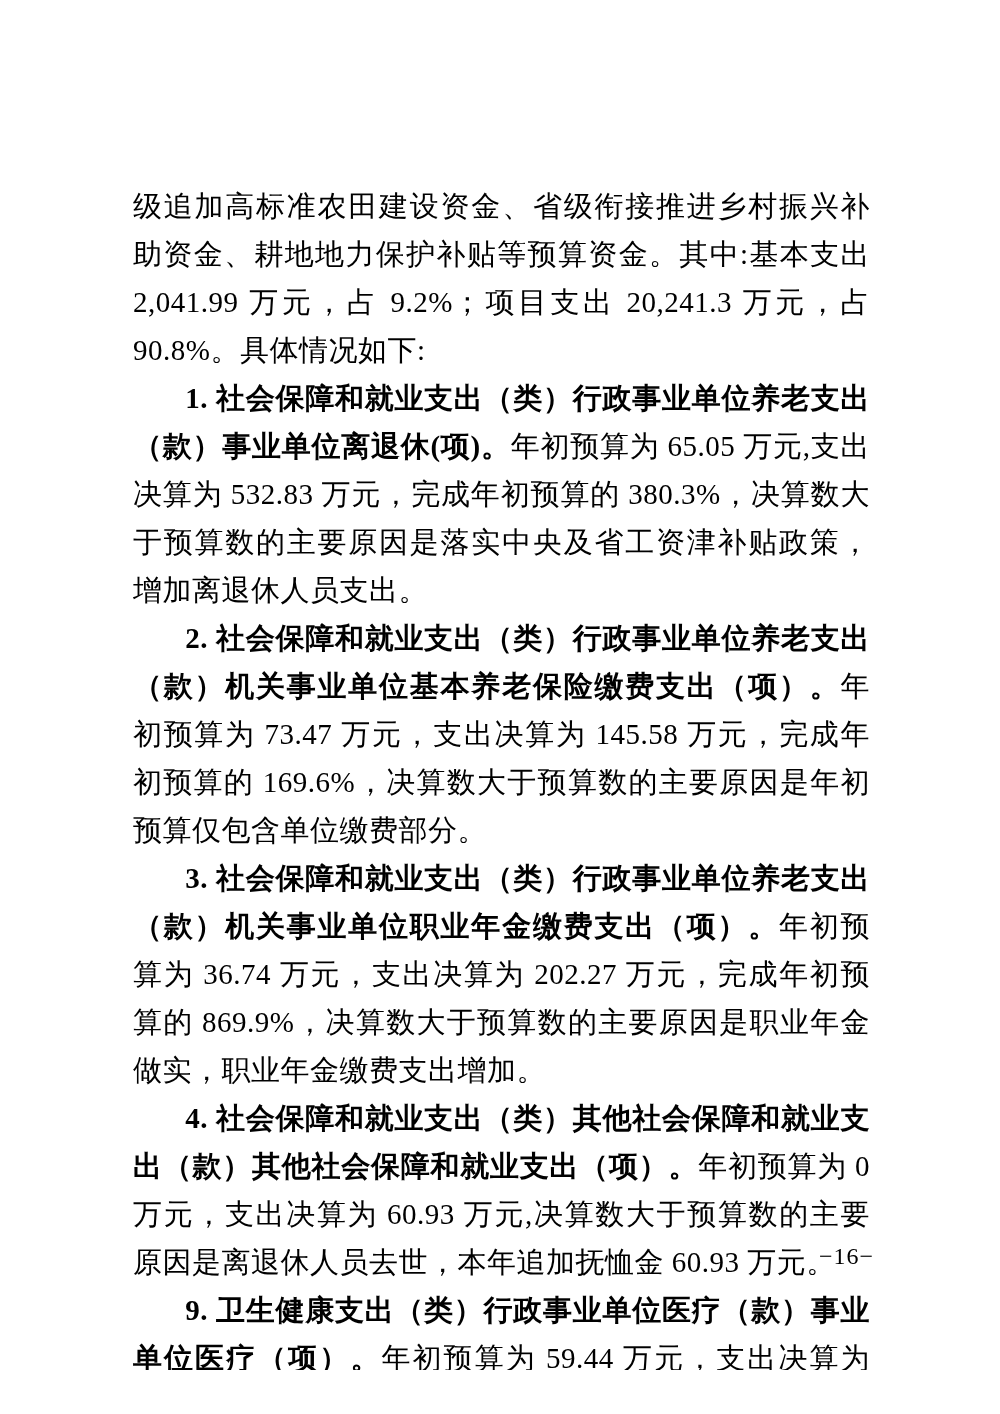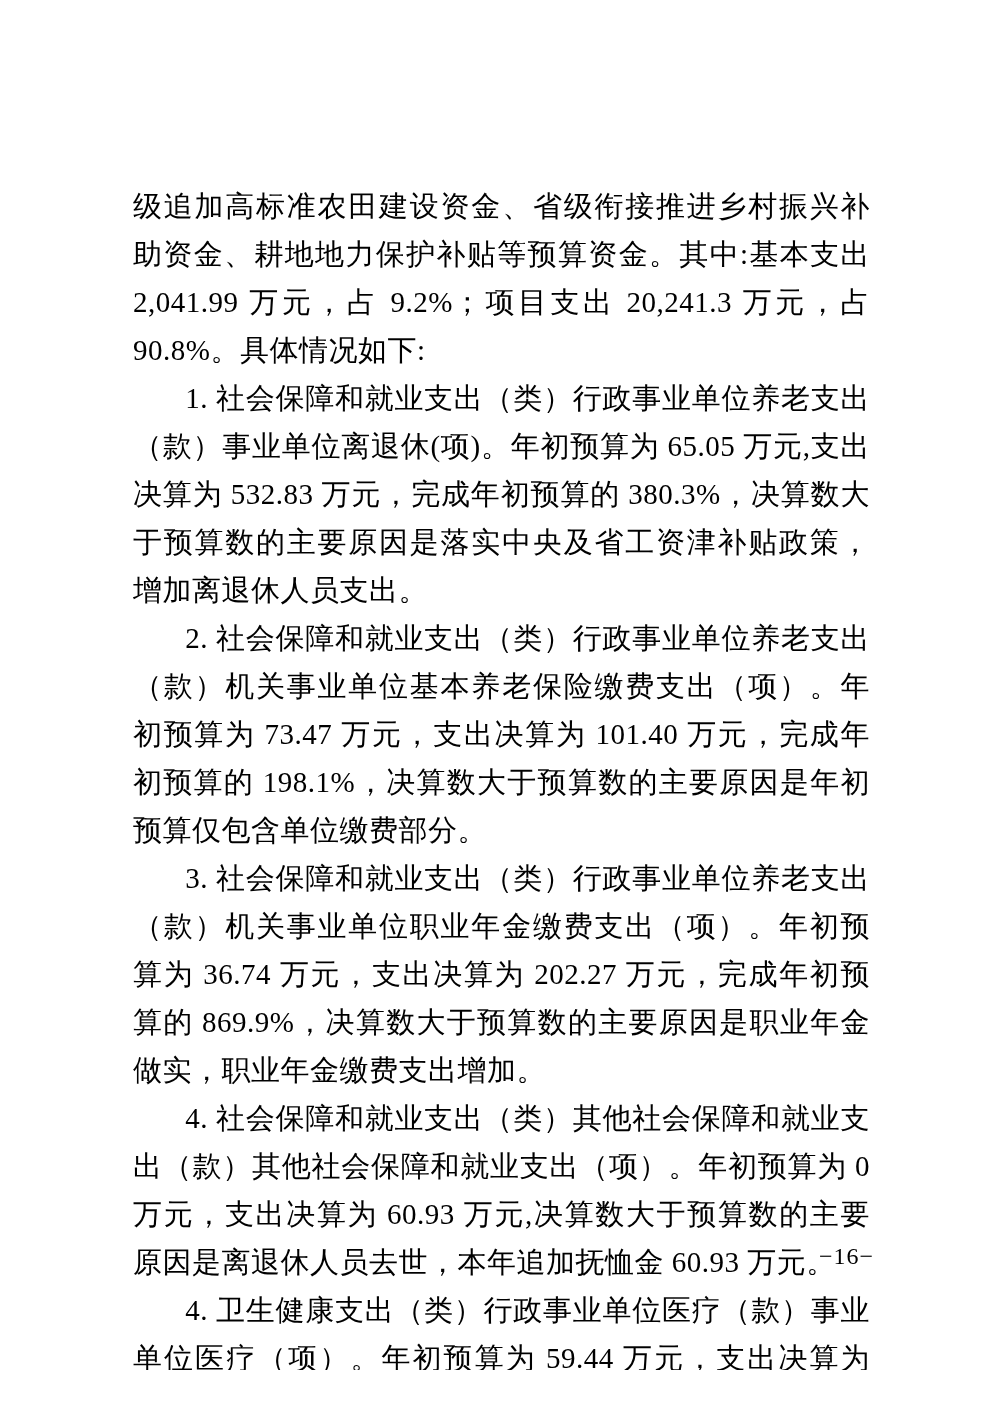--- a/index.html
+++ b/index.html
@@ -27,45 +27,45 @@
     padding: 0;
     font-size: 29px;
     line-height: 48px;
     text-align: justify;
     letter-spacing: 0.5px;
   }
   .content p.indent {
     text-indent: 1.8em;
   }
   .run-bold {
-    font-weight: normal;
+    font-weight: bold;
   }
   .page-number {
     position: absolute;
     top: 1240px;
     right: 126px;
     font-size: 24px;
     line-height: 32px;
     letter-spacing: 1px;
   }
 </style>
 </head>
 <body>
 
 <div class="page">
   <div class="content">
 
     <p><span>级追加高标准农田建设资金、省级衔接推进乡村振兴补助资金、耕地地力保护补贴等预算资金。其中:基本支出 2,041.99 万元，占 9.2%；项目支出 20,241.3 万元，占 90.8%。具体情况如下:</span></p>
 
     <p class="indent"><span class="run-bold">1. 社会保障和就业支出（类）行政事业单位养老支出（款）事业单位离退休(项)。</span><span>年初预算为 65.05 万元,支出决算为 532.83 万元，完成年初预算的 380.3%，决算数大于预算数的主要原因是落实中央及省工资津补贴政策，增加离退休人员支出。</span></p>
 
-    <p class="indent"><span class="run-bold">2. 社会保障和就业支出（类）行政事业单位养老支出（款）机关事业单位基本养老保险缴费支出（项）。</span><span>年初预算为 73.47 万元，支出决算为 101.40 万元，完成年初预算的 198.1%，决算数大于预算数的主要原因是年初预算仅包含单位缴费部分。</span></p>
+    <p class="indent"><span class="run-bold">2. 社会保障和就业支出（类）行政事业单位养老支出（款）机关事业单位基本养老保险缴费支出（项）。</span><span>年初预算为 73.47 万元，支出决算为 145.58 万元，完成年初预算的 169.6%，决算数大于预算数的主要原因是年初预算仅包含单位缴费部分。</span></p>
 
     <p class="indent"><span class="run-bold">3. 社会保障和就业支出（类）行政事业单位养老支出（款）机关事业单位职业年金缴费支出（项）。</span><span>年初预算为 36.74 万元，支出决算为 202.27 万元，完成年初预算的 869.9%，决算数大于预算数的主要原因是职业年金做实，职业年金缴费支出增加。</span></p>
 
     <p class="indent"><span class="run-bold">4. 社会保障和就业支出（类）其他社会保障和就业支出（款）其他社会保障和就业支出（项）。</span><span>年初预算为 0 万元，支出决算为 60.93 万元,决算数大于预算数的主要原因是离退休人员去世，本年追加抚恤金 60.93 万元。</span></p>
 
-    <p class="indent"><span class="run-bold">4. 卫生健康支出（类）行政事业单位医疗（款）事业单位医疗（项）。</span><span>年初预算为 59.44 万元，支出决算为 59.44 万元，完成年初预算的 100.0%。</span></p>
+    <p class="indent"><span class="run-bold">9. 卫生健康支出（类）行政事业单位医疗（款）事业单位医疗（项）。</span><span>年初预算为 59.44 万元，支出决算为 59.44 万元，完成年初预算的 100.0%。</span></p>
 
   </div>
 
   <div class="page-number">−16−</div>
 </div>
 
 </body></html>

